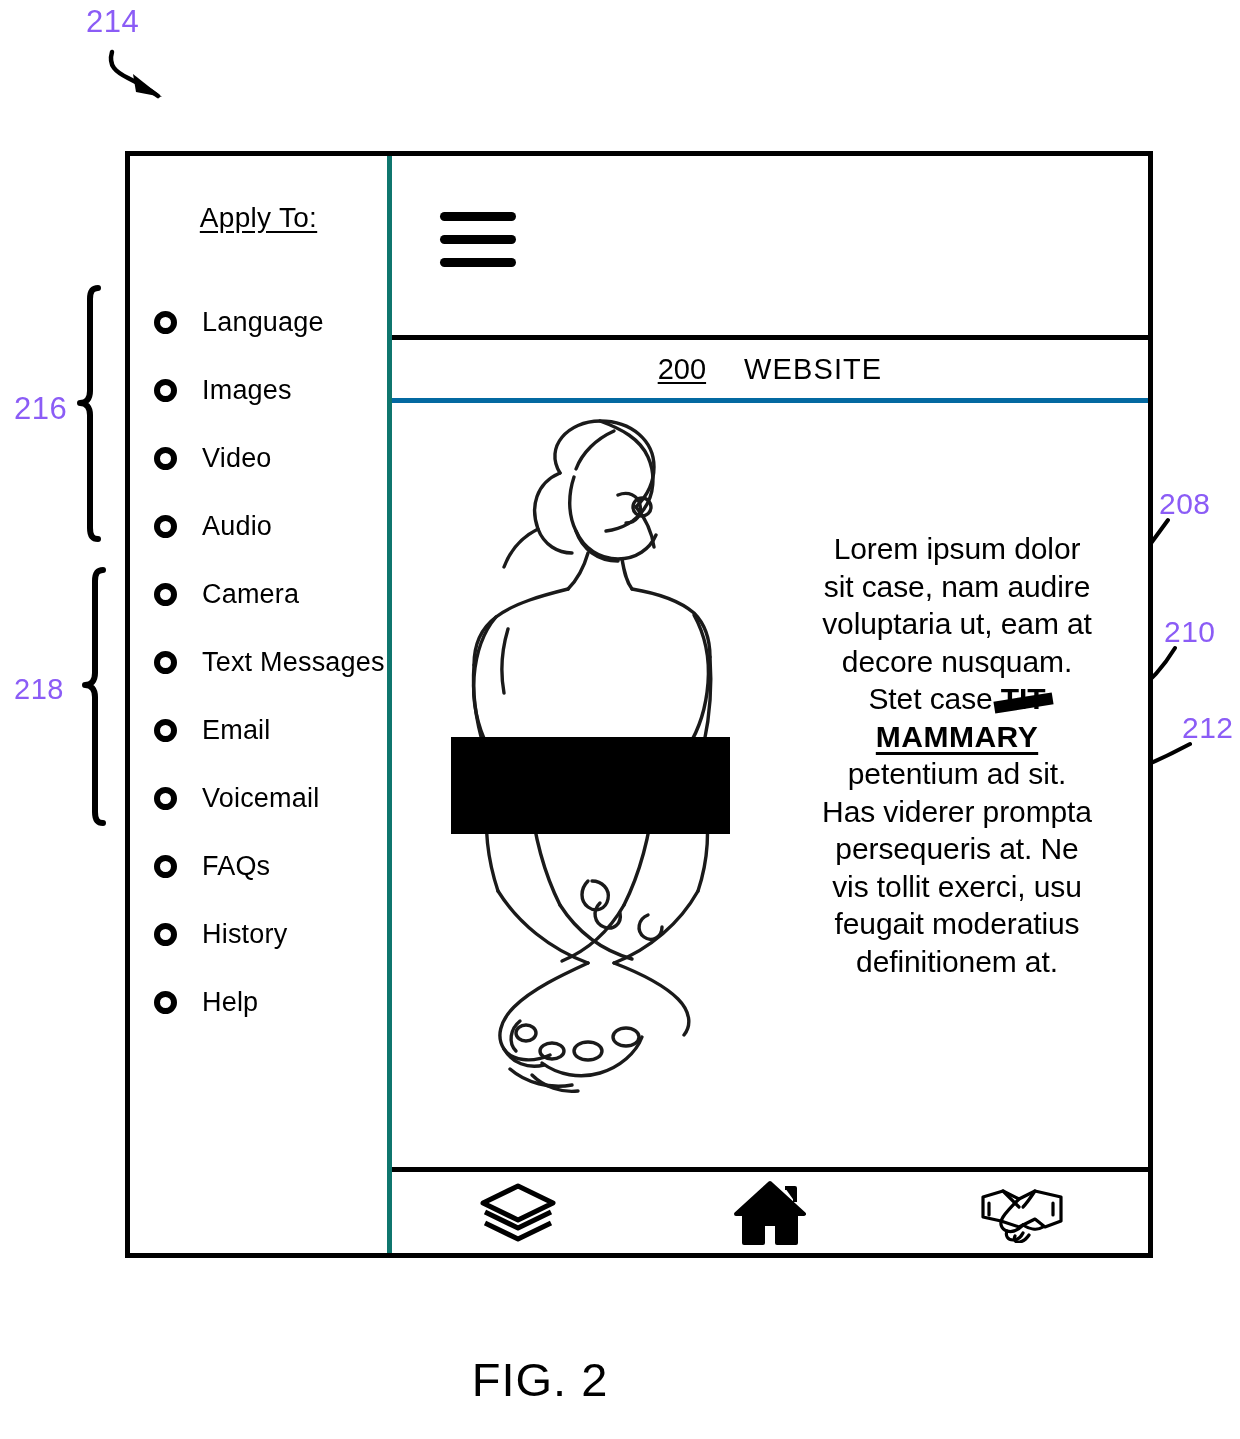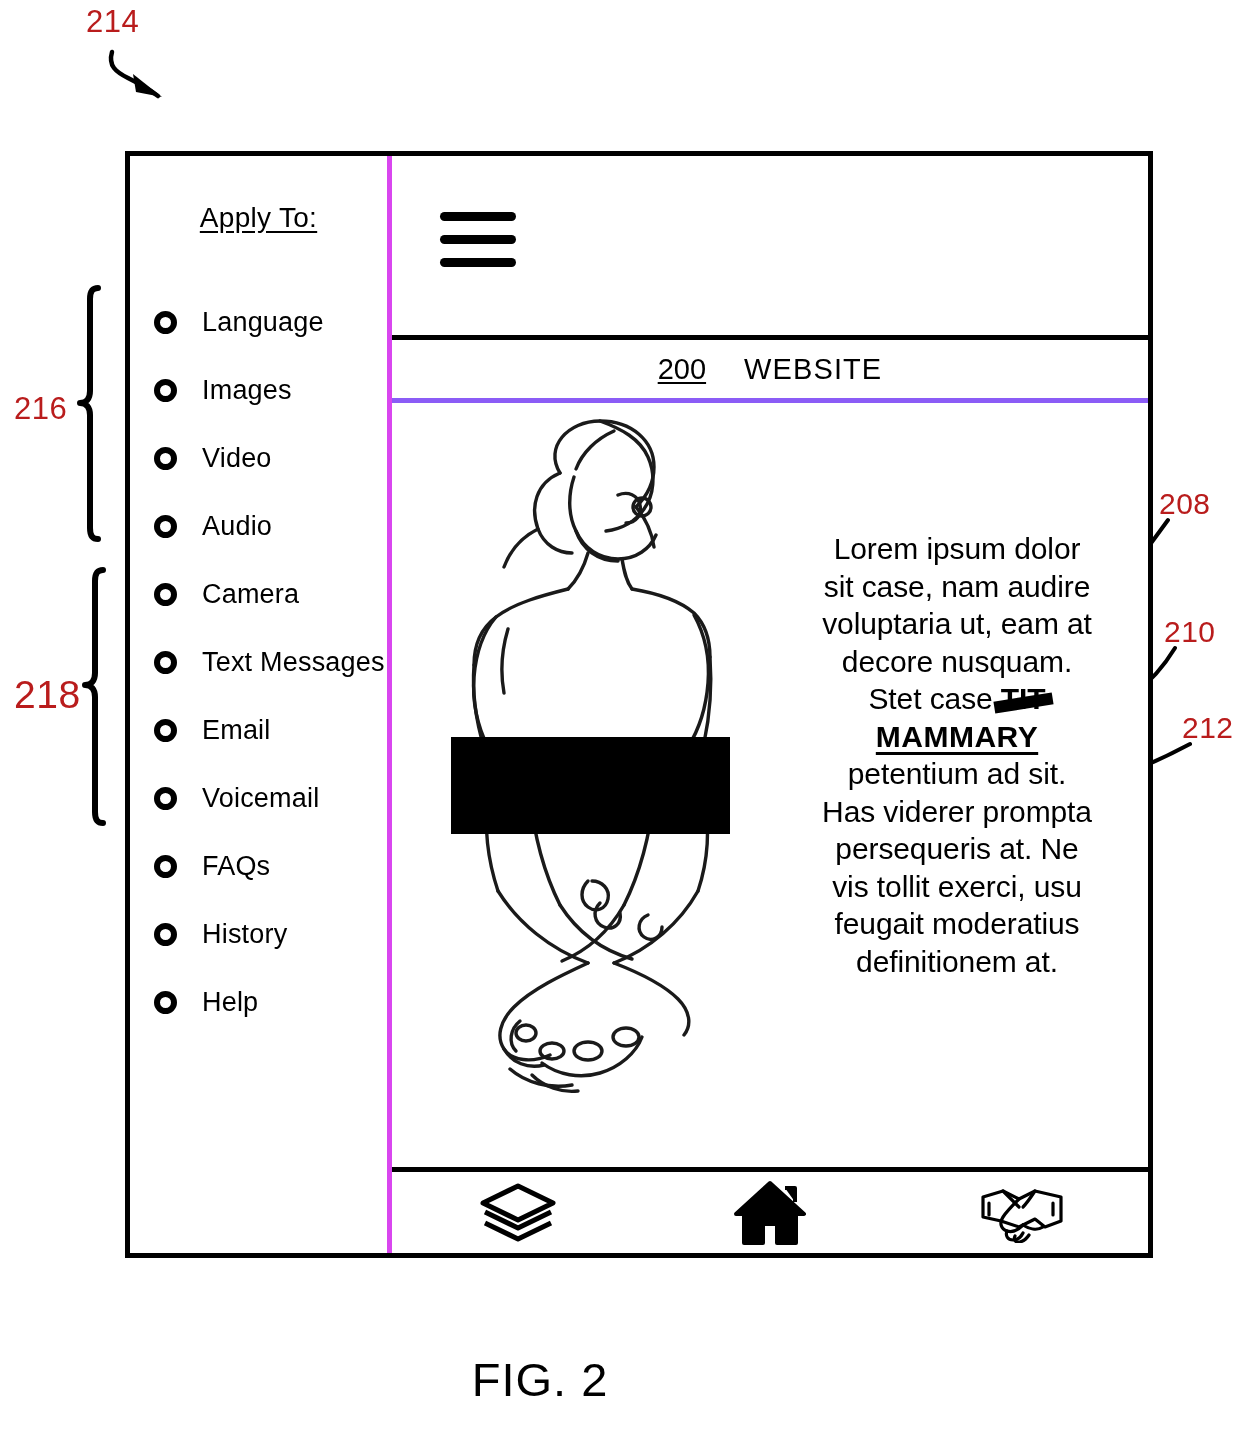--- a/index.html
+++ b/index.html
@@ -21,26 +21,26 @@
     inset: 0;
   }
 
   
   .ref {
     position: absolute;
     font-family: "Liberation Sans", sans-serif;
     font-size: 30px;
     line-height: 1;
     letter-spacing: 0.5px;
-    color: #b91c1c;
+    color: #8b5cf6;
     white-space: nowrap;
   }
   #ref-214 { left: 86px;   top: 6px;   font-size: 31px; }
   #ref-216 { left: 14px;   top: 393px; font-size: 31px; }
-  #ref-218 { left: 14px;   top: 675px; font-size: 39px; }
+  #ref-218 { left: 14px;   top: 675px; font-size: 29px; }
   #ref-202 { left: 737px;  top: 497px; }
   #ref-206 { left: 434px;  top: 552px; }
   #ref-204 { left: 447px;  top: 945px; }
   #ref-208 { left: 1159px; top: 489px; }
   #ref-210 { left: 1164px; top: 617px; }
   #ref-212 { left: 1182px; top: 713px; }
 
   
   .overlay {
     position: absolute;
@@ -59,21 +59,21 @@
     border: 5px solid #000;
     box-sizing: border-box;
     background: #fff;
     display: flex;
   }
 
   
   #sidebar {
     width: 262px;
     box-sizing: border-box;
-    border-right: 5px solid #d946ef;
+    border-right: 5px solid #0f766e;
     position: relative;
     flex: 0 0 auto;
     overflow: hidden;
   }
   #sidebar-title {
     position: absolute;
     left: 0;
     top: 46px;
     width: 100%;
     text-align: center;
@@ -143,21 +143,21 @@
     background: #000;
     border-radius: 5px;
     margin-bottom: 14px;
   }
   #hamburger-icon span:last-child { margin-bottom: 0; }
 
   
   #titlebar {
     height: 63px;
     box-sizing: border-box;
-    border-bottom: 5px solid #8b5cf6;
+    border-bottom: 5px solid #0369a1;
     display: flex;
     align-items: center;
     justify-content: center;
     flex: 0 0 auto;
   }
   #titlebar-ref {
     font-size: 29px;
     text-decoration: underline;
     text-underline-offset: 3px;
     margin-right: 38px;

